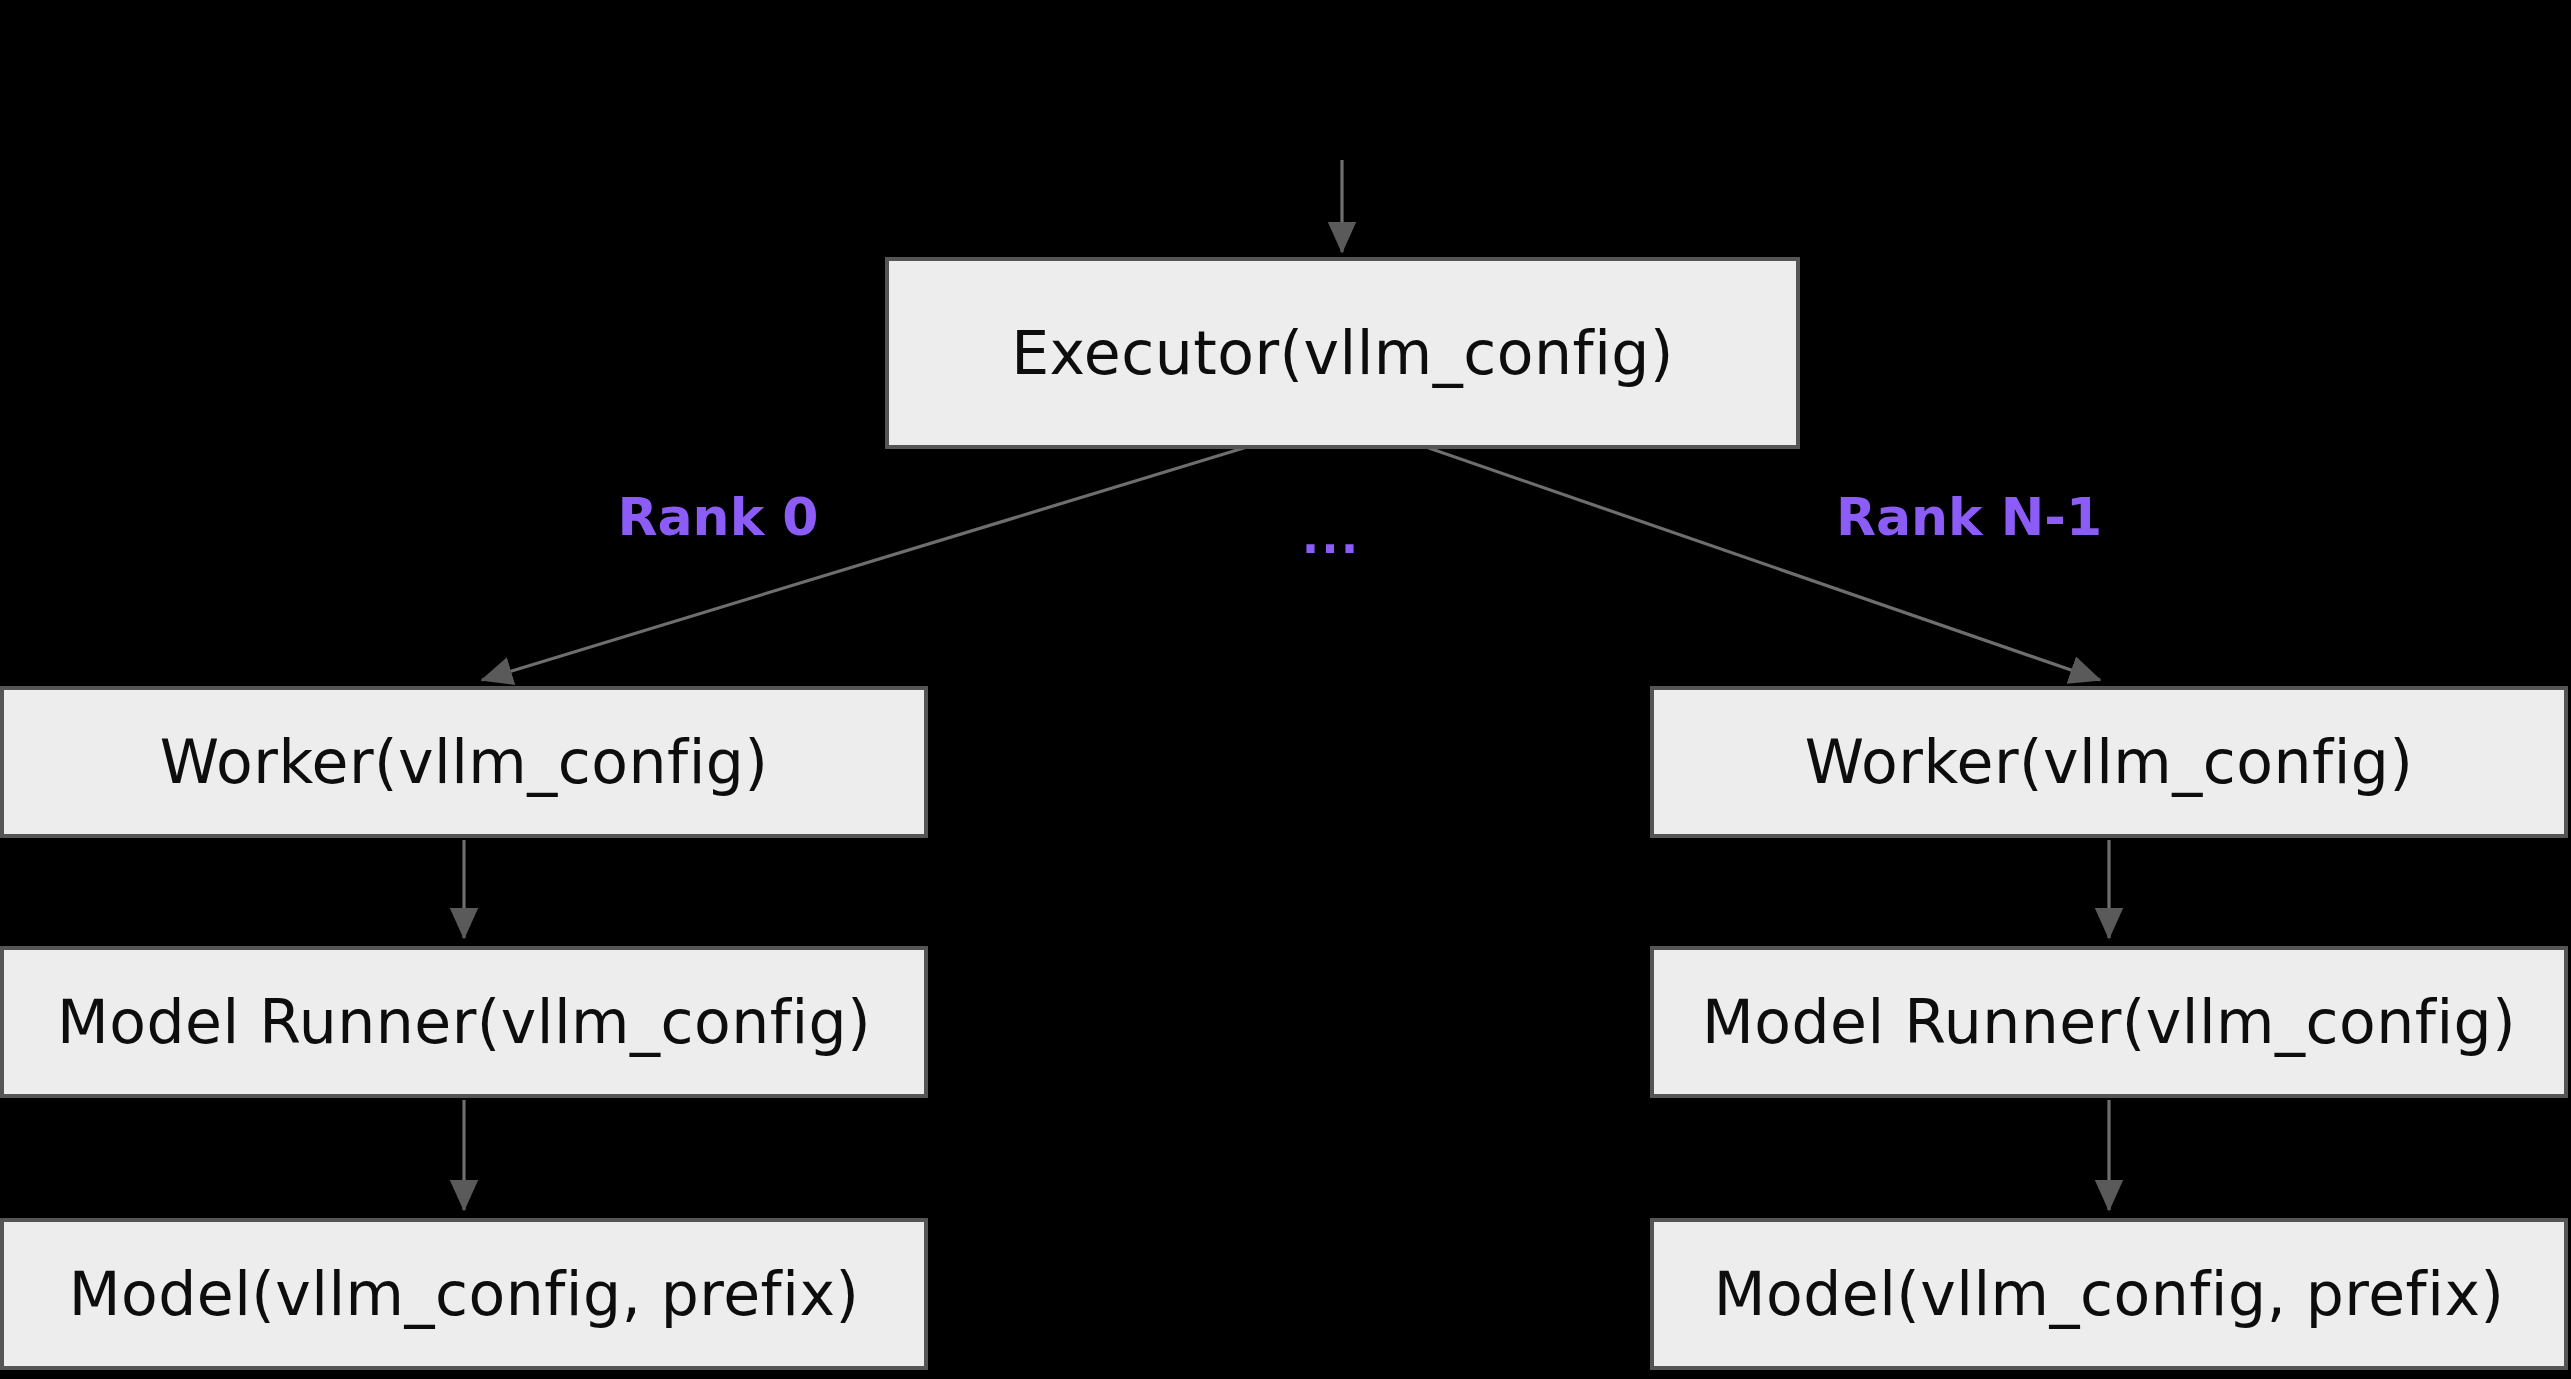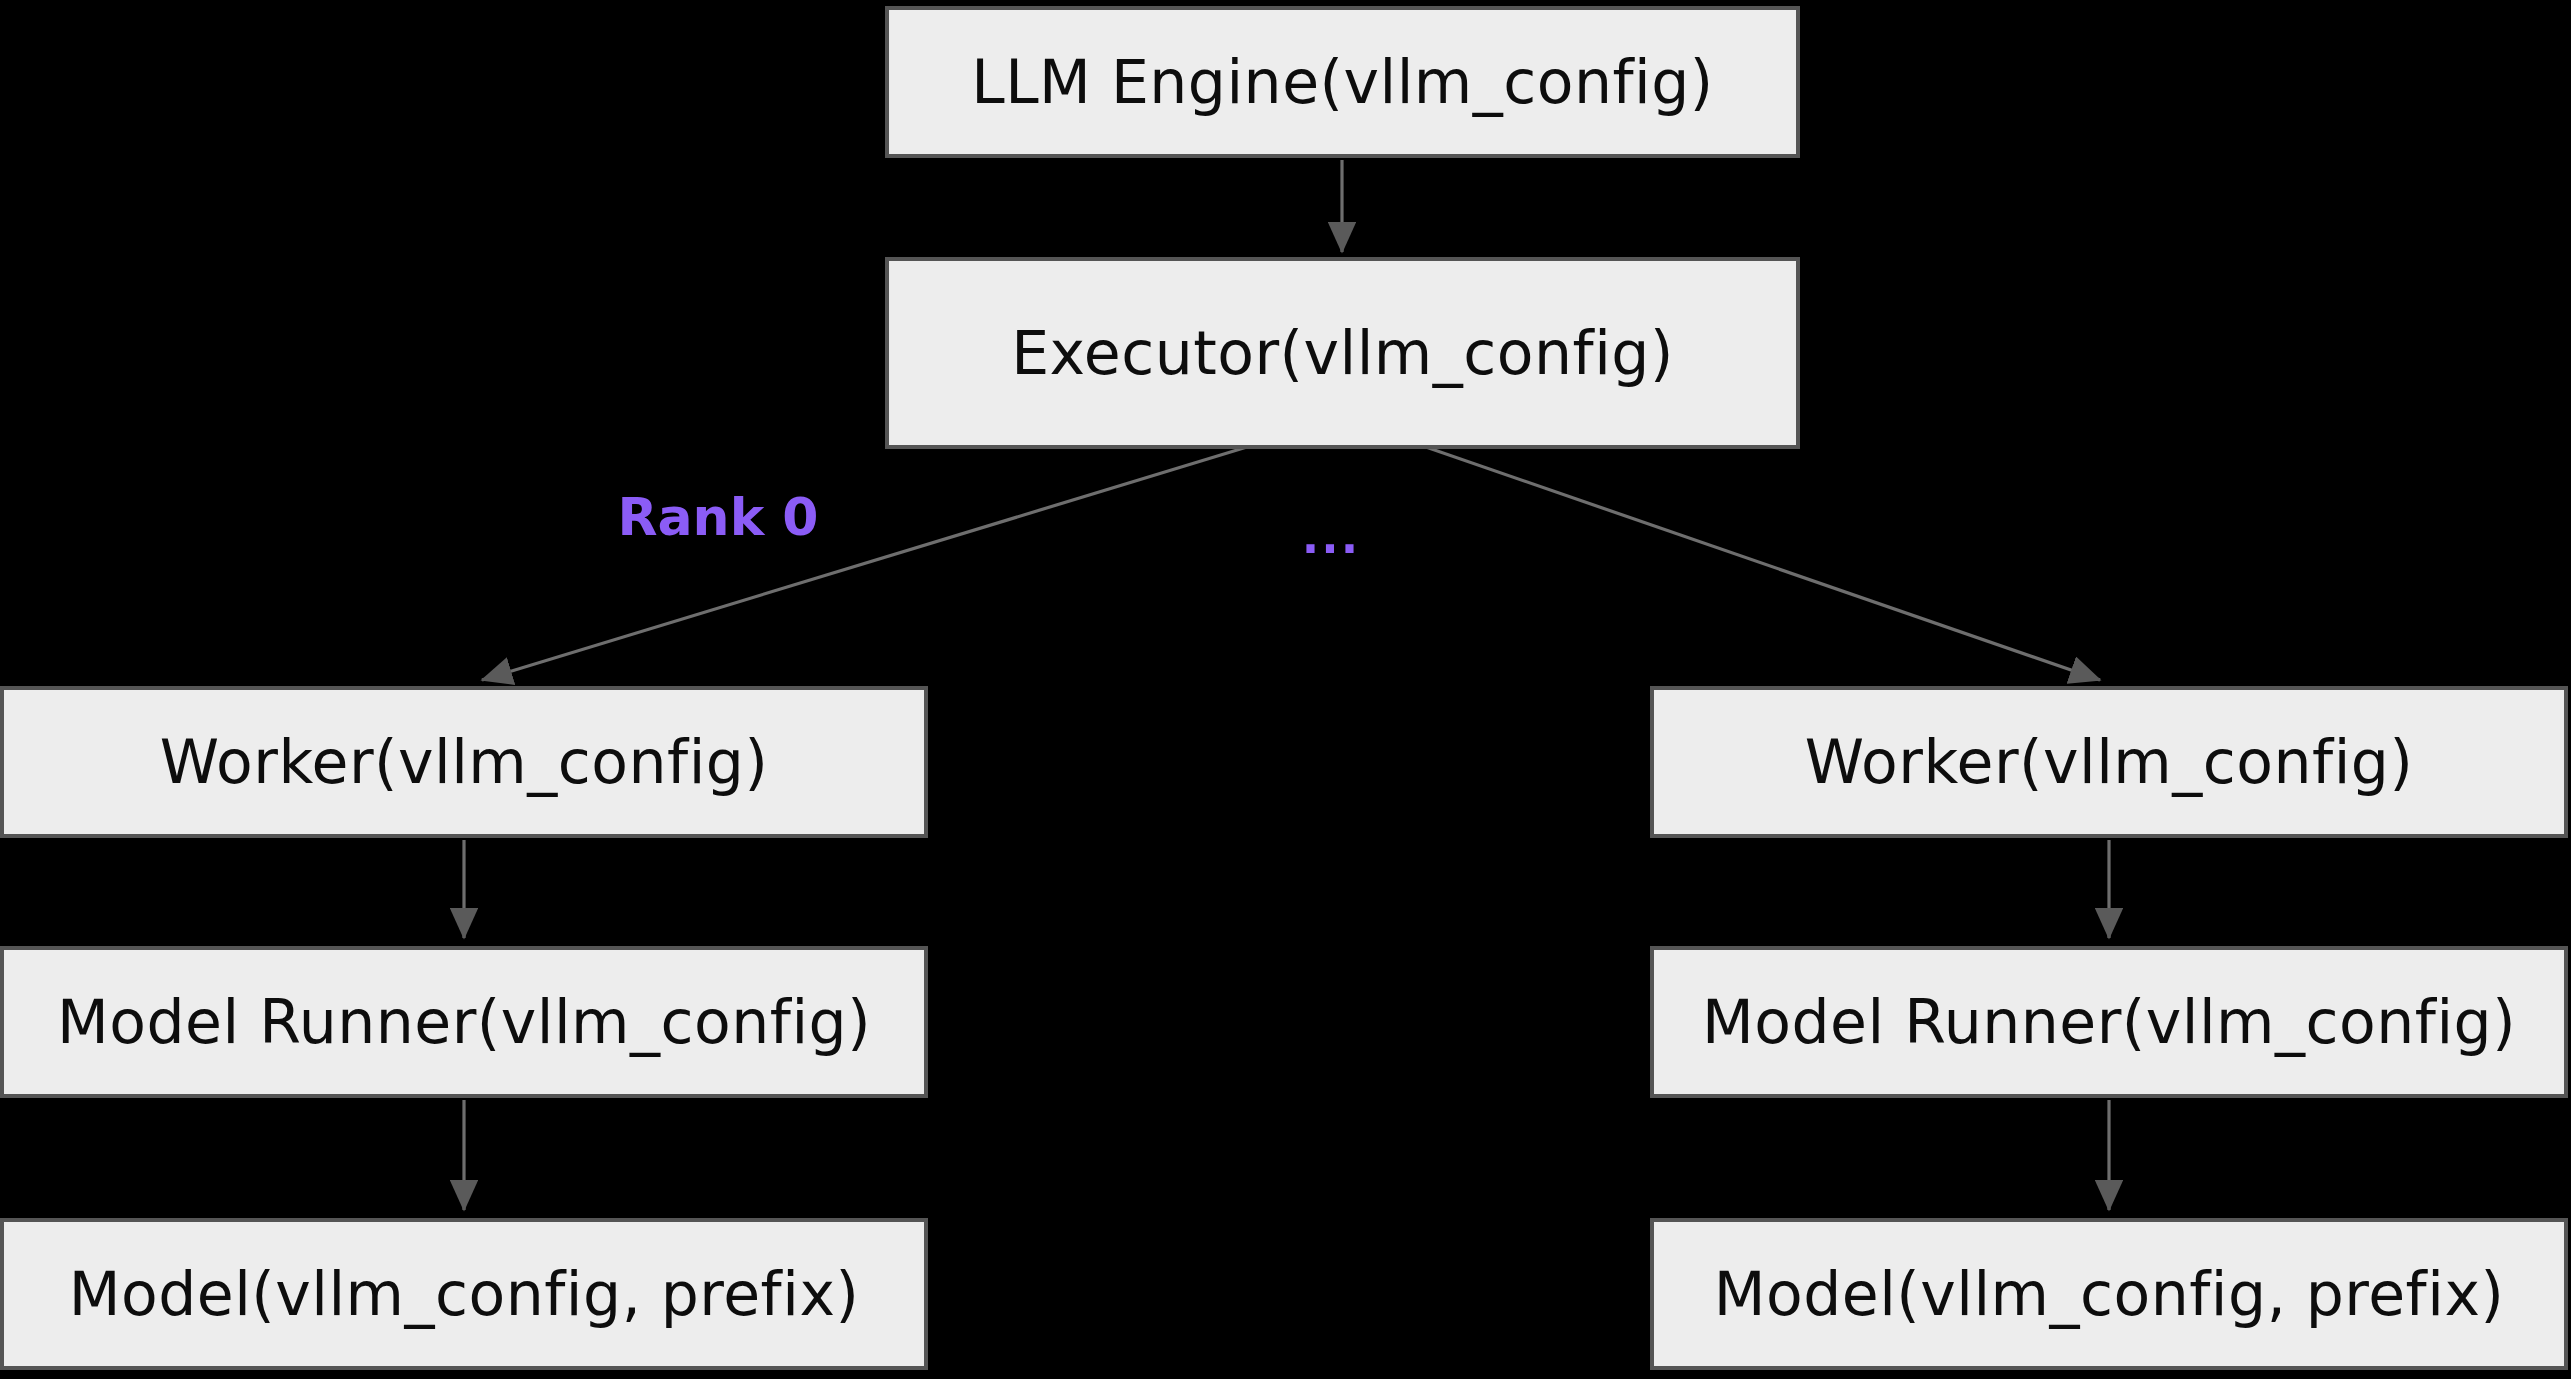--- a/index.html
+++ b/index.html
@@ -62,28 +62,28 @@
       <path d="M1342,160 L1342,252" marker-end="url(#ah)"></path>
       <path d="M1342,418 L482,680" marker-end="url(#ah)"></path>
       <path d="M1342,418 L2100,680" marker-end="url(#ah)"></path>
       <path d="M464,840 L464,938" marker-end="url(#ah)"></path>
       <path d="M464,1100 L464,1210" marker-end="url(#ah)"></path>
       <path d="M2109,840 L2109,938" marker-end="url(#ah)"></path>
       <path d="M2109,1100 L2109,1210" marker-end="url(#ah)"></path>
     </g>
   </svg>
 
-  <div class="node" style="left:885px; top:6px; width:915px; height:152px;">LLM Engine(vllm_config)</div>
 
   <div class="node" style="left:885px; top:257px; width:915px; height:192px;">Executor(vllm_config)</div>
 
   <div class="edge-label" style="left:718px; top:517px;">Rank 0</div>
 
   <div class="edge-label dots" style="left:1331px; top:537px;">...</div>
 
+  <div class="edge-label" style="left:1969px; top:517px;">Rank N-1</div>
 
   <div class="node" style="left:0px; top:686px; width:928px; height:152px;">Worker(vllm_config)</div>
 
   <div class="node" style="left:0px; top:946px; width:928px; height:152px;">Model Runner(vllm_config)</div>
 
   <div class="node" style="left:0px; top:1218px; width:928px; height:152px;">Model(vllm_config, prefix)</div>
 
   <div class="node" style="left:1650px; top:686px; width:918px; height:152px;">Worker(vllm_config)</div>
 
   <div class="node" style="left:1650px; top:946px; width:918px; height:152px;">Model Runner(vllm_config)</div>

